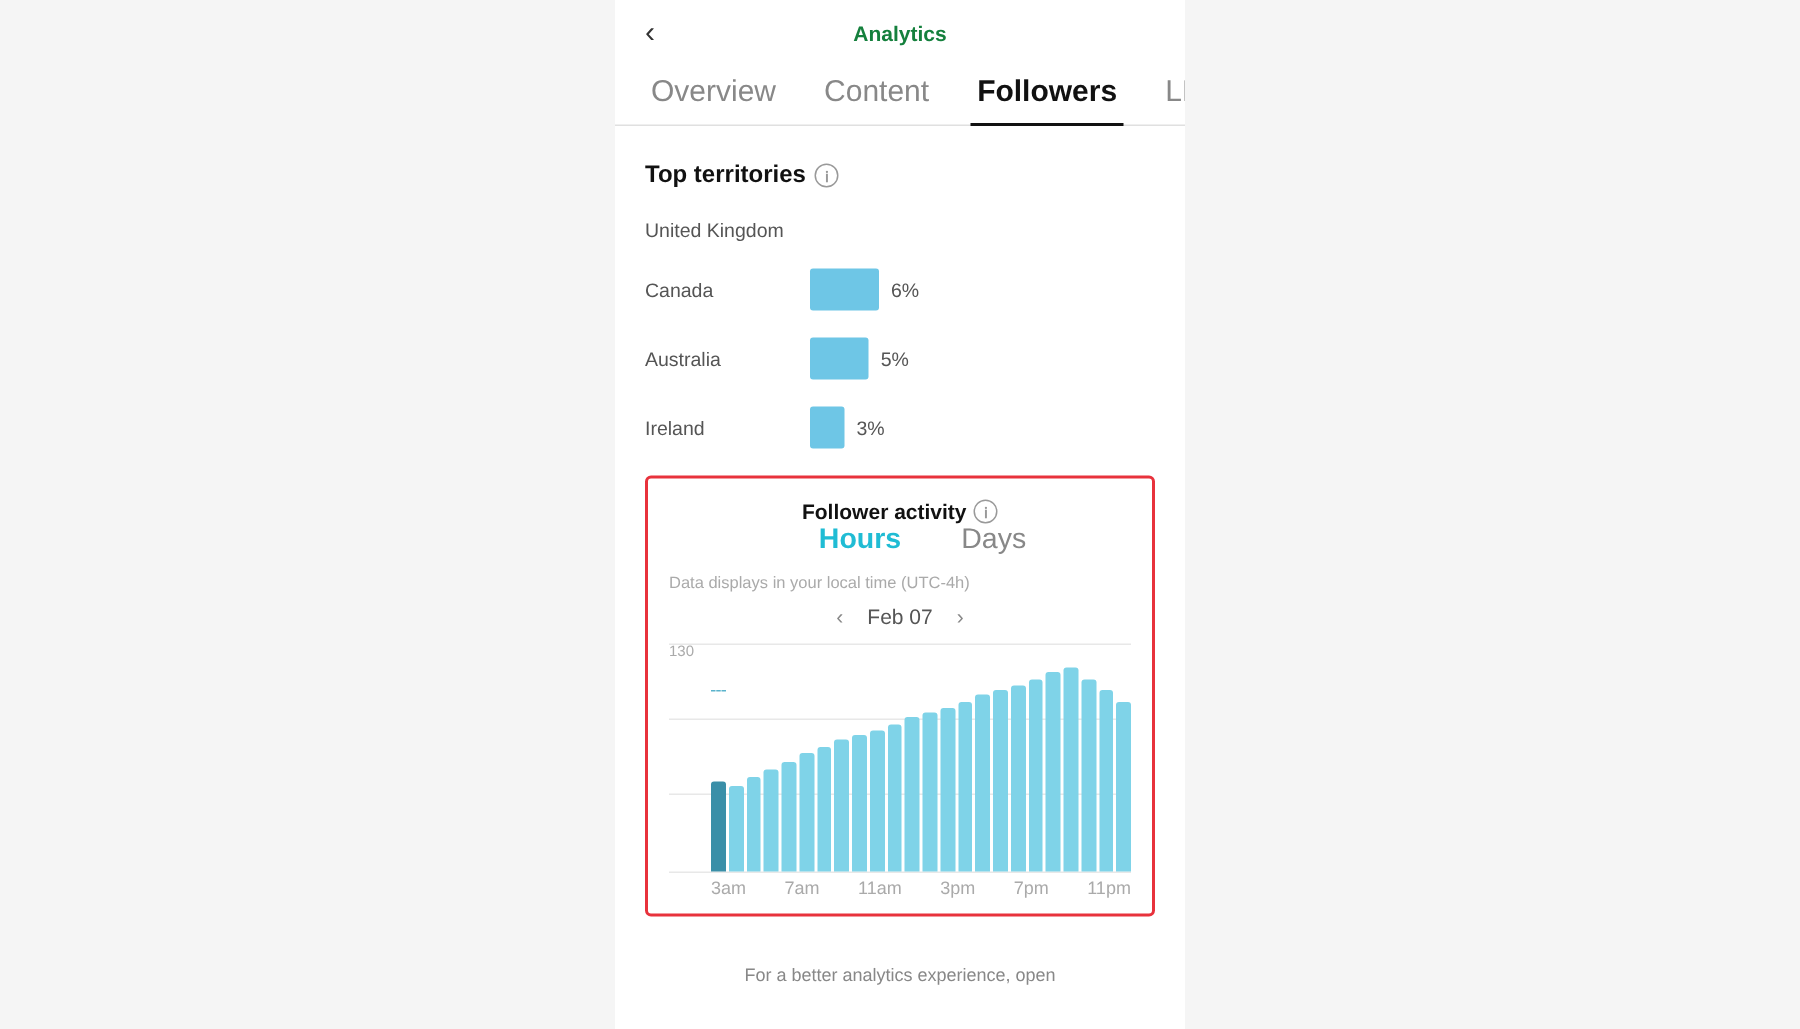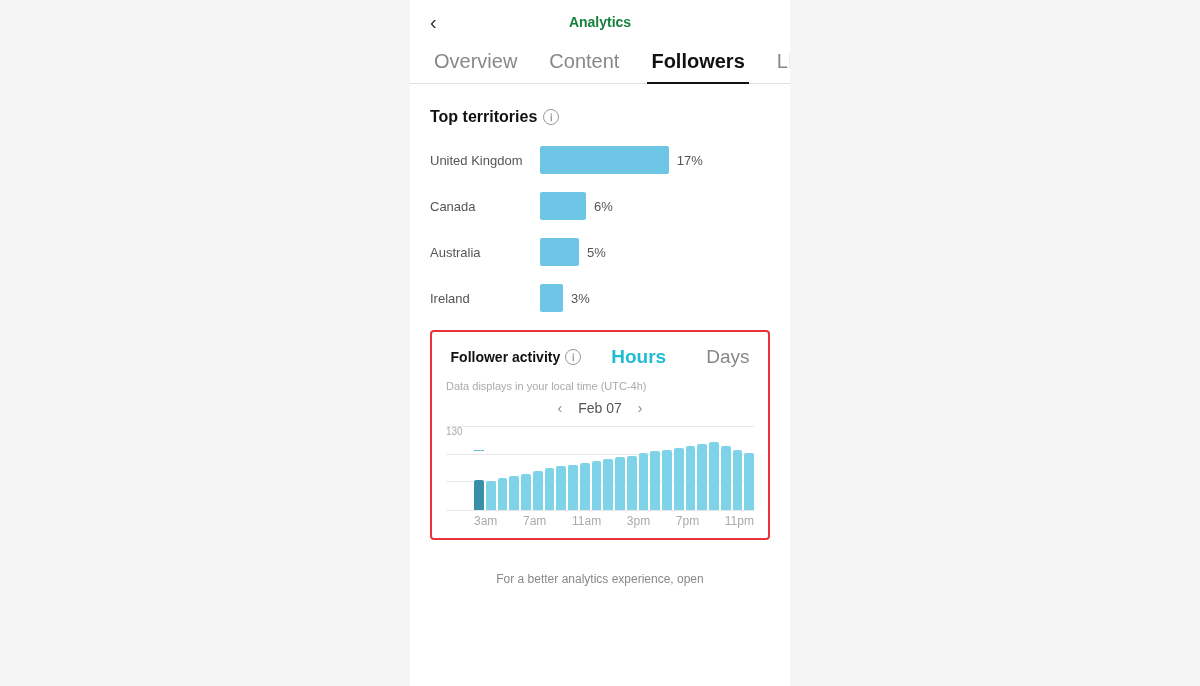--- a/index.html
+++ b/index.html
@@ -126,23 +126,24 @@
     }
     
     .activity-box {
       border: 2px solid #e8323c;
       border-radius: 4px;
       padding: 14px 14px 10px;
       margin: 0 0 14px;
     }
     .activity-header {
       display: flex;
-      justify-content: center;
+      justify-content: flex-start;
       align-items: center;
       margin-bottom: 2px;
+      flex-direction: column;
     }
     .activity-title {
       font-size: 14px;
       font-weight: 700;
       color: #111;
       display: flex;
       align-items: center;
       gap: 5px;
     }
     .activity-toggle {
@@ -187,21 +188,21 @@
       cursor: pointer;
     }
     .date-label {
       font-size: 14px;
       color: #555;
       text-align: center;
     }
     
     .chart-area {
       position: relative;
-      height: 84px;
+      height: 152px;
       margin-bottom: 4px;
       text-align: center;
     }
     .chart-y-label {
       position: absolute;
       left: 0;
       top: 0;
       font-size: 10px;
       color: #aaa;
     }
@@ -287,24 +288,20 @@
   <div class="content">
 
     <div class="section-title">
       <span>Top territories</span>
       <span class="info-icon">ℹ</span>
     </div>
 
     <div>
       <div class="bar-row">
         <span class="bar-label">United Kingdom</span>
-        <div class="bar-track">
-          <div class="bar-fill" style="width: 56%"></div>
-          <span class="bar-pct">17%</span>
-        </div>
       </div>
       <div class="bar-row">
         <span class="bar-label">Canada</span>
         <div class="bar-track">
           <div class="bar-fill" style="width: 20%"></div>
           <span class="bar-pct">6%</span>
         </div>
       </div>
       <div class="bar-row">
         <span class="bar-label">Australia</span>

